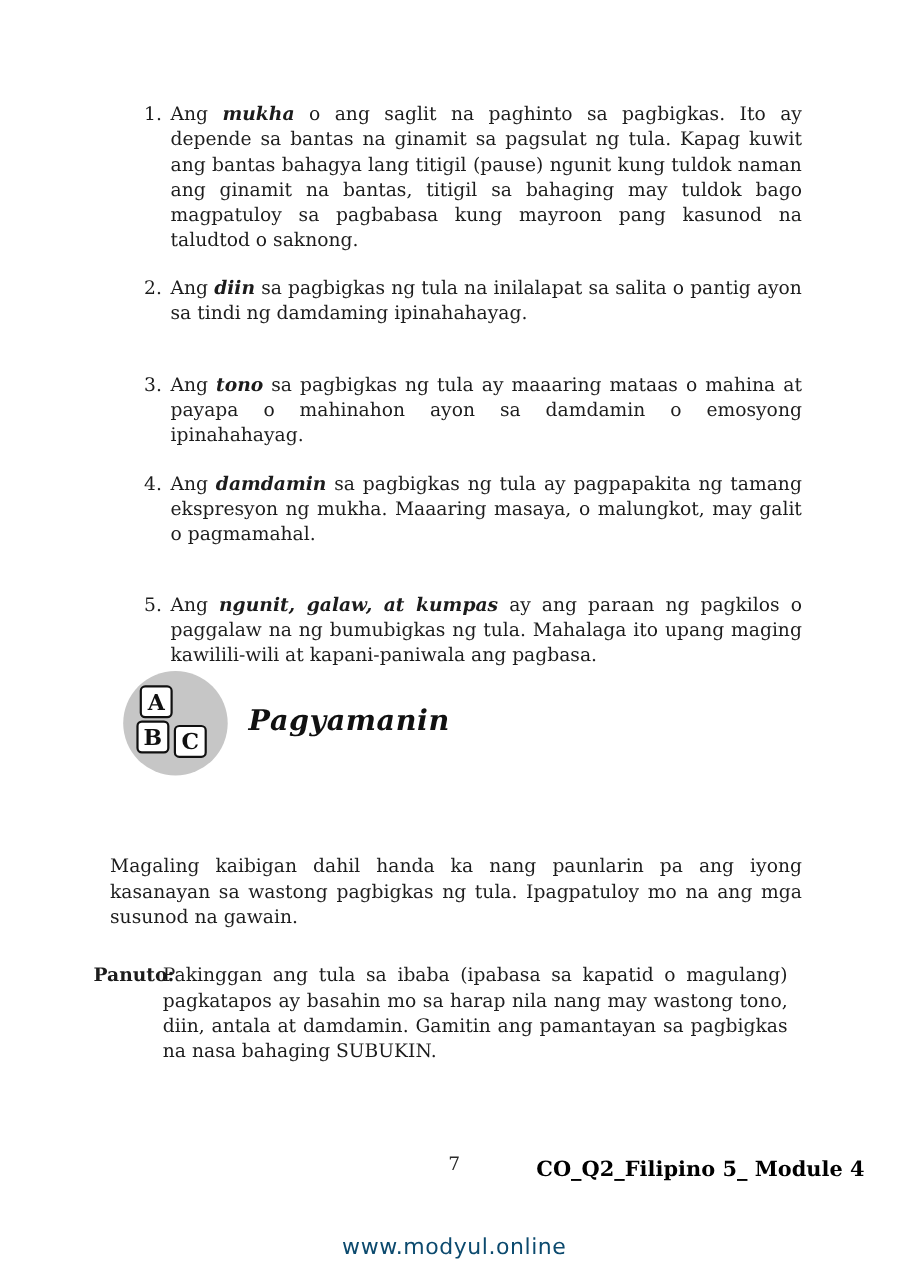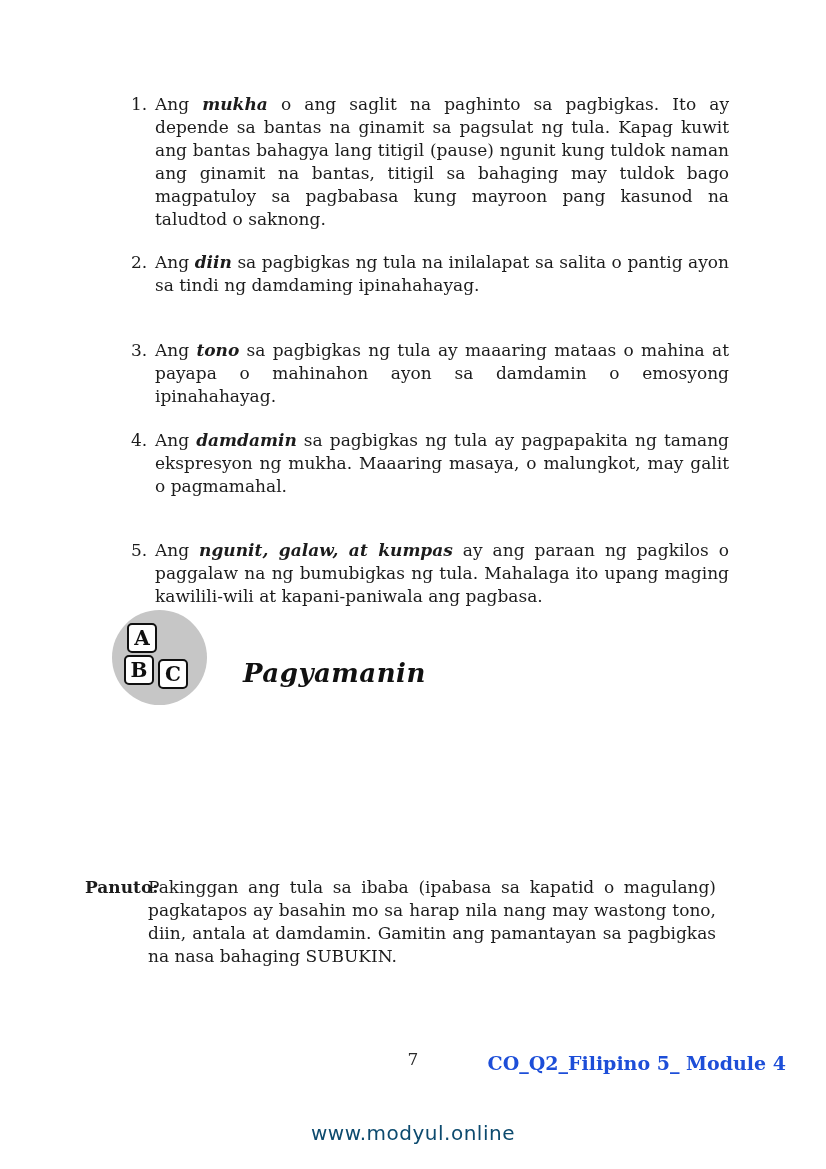--- a/index.html
+++ b/index.html
@@ -67,21 +67,21 @@
     font-family: "DejaVu Serif", serif;
   }
   .blk-a { left: 15px; top: 13px; }
   .blk-b { left: 12px; top: 45px; }
   .blk-c { left: 46px; top: 49px; }
 
   .section-title {
     position: absolute;
     left: 226px;
     top: 641px;
-    margin: 17px;
+    margin: 0;
     font-size: 26px;
     font-weight: bold;
     font-style: italic;
     color: #111111;
     letter-spacing: 0.5px;
   }
 
   
   .intro {
     position: absolute;
@@ -121,21 +121,21 @@
     text-align: center;
     font-size: 17px;
     color: #2a2a2a;
   }
   .module-label {
     position: absolute;
     right: 40px;
     top: 1052px;
     font-size: 19px;
     font-weight: bold;
-    color: #1d4ed8;
+    color: #000000;
   }
   .watermark {
     position: absolute;
     left: 0;
     top: 1121px;
     width: 826px;
     text-align: center;
     font-family: "DejaVu Sans", sans-serif;
     font-size: 20px;
     color: #0c4a6e;
@@ -171,20 +171,21 @@
   </div>
 
   <div class="badge-circle">
     <span class="blk blk-a">A</span>
     <span class="blk blk-b">B</span>
     <span class="blk blk-c">C</span>
   </div>
 
   <h2 class="section-title">Pagyamanin</h2>
 
+  <p class="intro">Magaling kaibigan dahil handa ka nang paunlarin pa ang iyong kasanayan sa wastong pagbigkas ng tula. Ipagpatuloy mo na ang mga susunod na gawain.</p>
 
   <div class="panuto">
     <span class="label">Panuto:</span>
     <span class="text">Pakinggan ang tula sa ibaba (ipabasa sa kapatid o magulang) pagkatapos ay basahin mo sa harap nila nang may wastong tono, diin, antala at damdamin. Gamitin ang pamantayan sa pagbigkas na nasa bahaging SUBUKIN.</span>
   </div>
 
   <div class="page-number">7</div>
   <div class="module-label">CO_Q2_Filipino 5_ Module 4</div>
   <div class="watermark">www.modyul.online</div>
 

